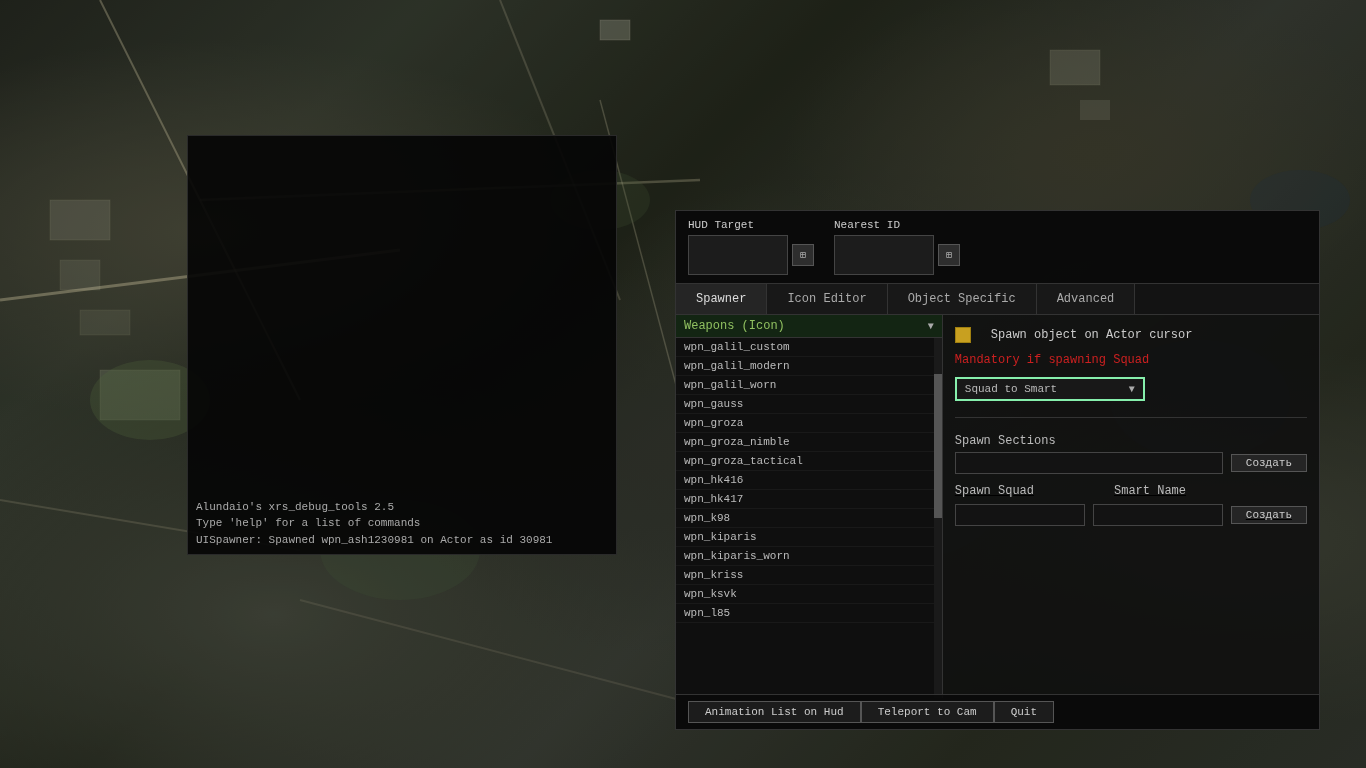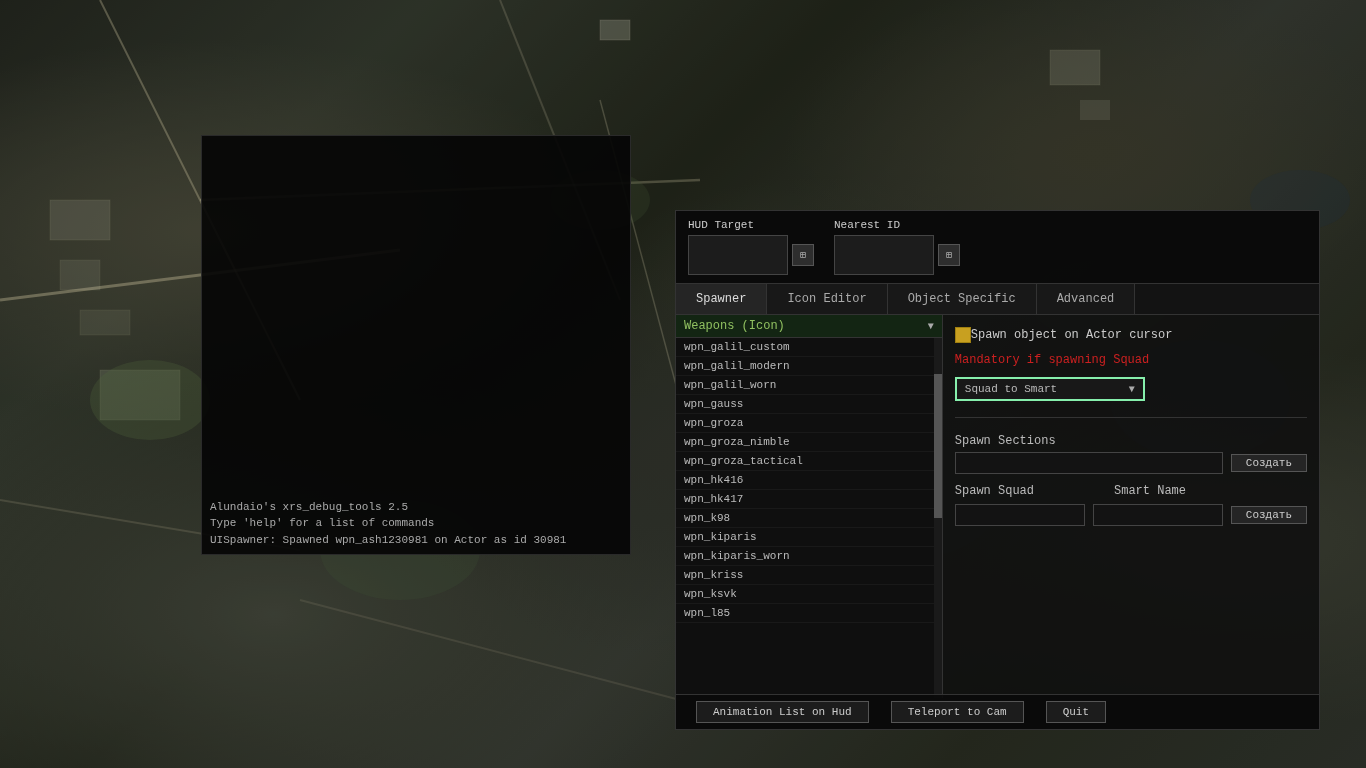--- a/index.html
+++ b/index.html
@@ -36,21 +36,21 @@
       position: absolute;
       top: 0; left: 0;
       width: 1366px;
       height: 768px;
     }
 
     
     .console-panel {
       position: absolute;
       top: 135px;
-      left: 201px;
+      left: 187px;
       width: 430px;
       height: 420px;
       background: rgba(5, 5, 5, 0.92);
       border: 1px solid #2a2a2a;
     }
 
     .console-output {
       position: absolute;
       bottom: 0;
       left: 0;
@@ -205,21 +205,21 @@
       padding: 12px;
       display: flex;
       flex-direction: column;
       gap: 10px;
     }
 
     
     .spawn-object-row {
       display: flex;
       align-items: center;
-      gap: 0;
+      gap: 20px;
     }
 
     .spawn-checkbox {
       width: 16px;
       height: 16px;
       background: #c8a020;
       border: 1px solid #a08010;
       display: inline-block;
     }
 
@@ -284,20 +284,21 @@
       font-size: 11px;
       cursor: pointer;
       font-family: 'Courier New', monospace;
     }
 
     
     .spawn-squad-row {
       display: flex;
       flex-direction: column;
       gap: 6px;
+      text-decoration: underline;
     }
 
     .spawn-squad-labels {
       display: flex;
       gap: 80px;
     }
 
     .spawn-squad-label {
       color: #bbb;
       font-size: 12px;
@@ -331,22 +332,22 @@
 
     
     .bottom-bar {
       position: absolute;
       bottom: 0;
       left: 0;
       right: 0;
       display: flex;
       background: rgba(10, 10, 10, 0.9);
       border-top: 1px solid #333;
-      padding: 6px 20px;
-      gap: 22px;
+      padding: 6px 12px;
+      gap: 0;
       align-items: center;
     }
 
     .bottom-btn {
       padding: 4px 16px;
       background: rgba(30, 30, 30, 0.9);
       border: 1px solid #555;
       color: #ccc;
       font-size: 11px;
       cursor: pointer;

